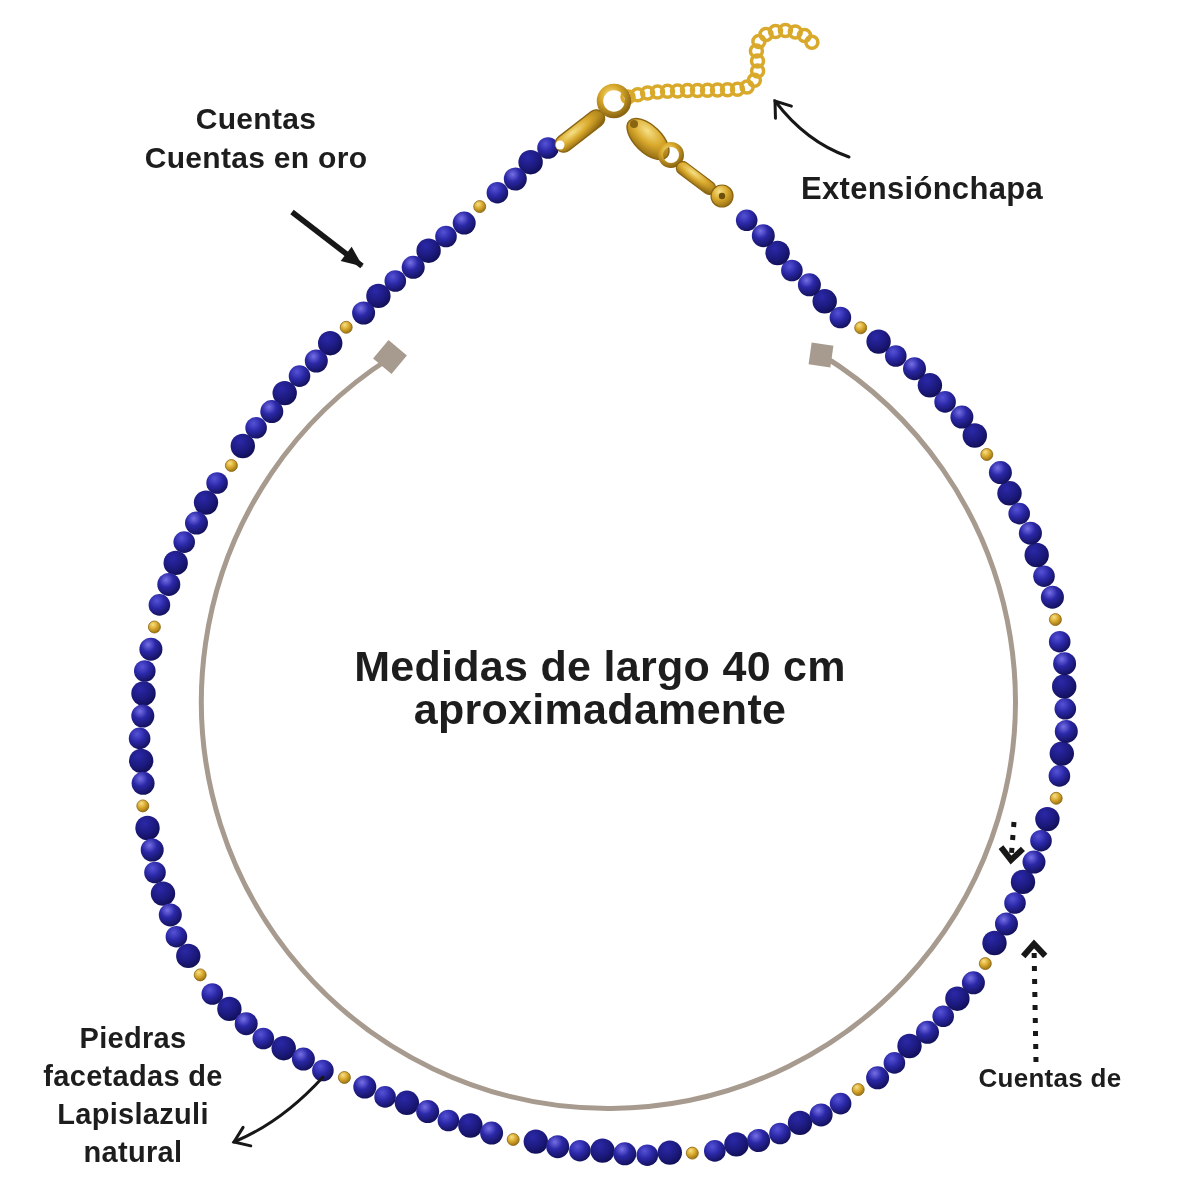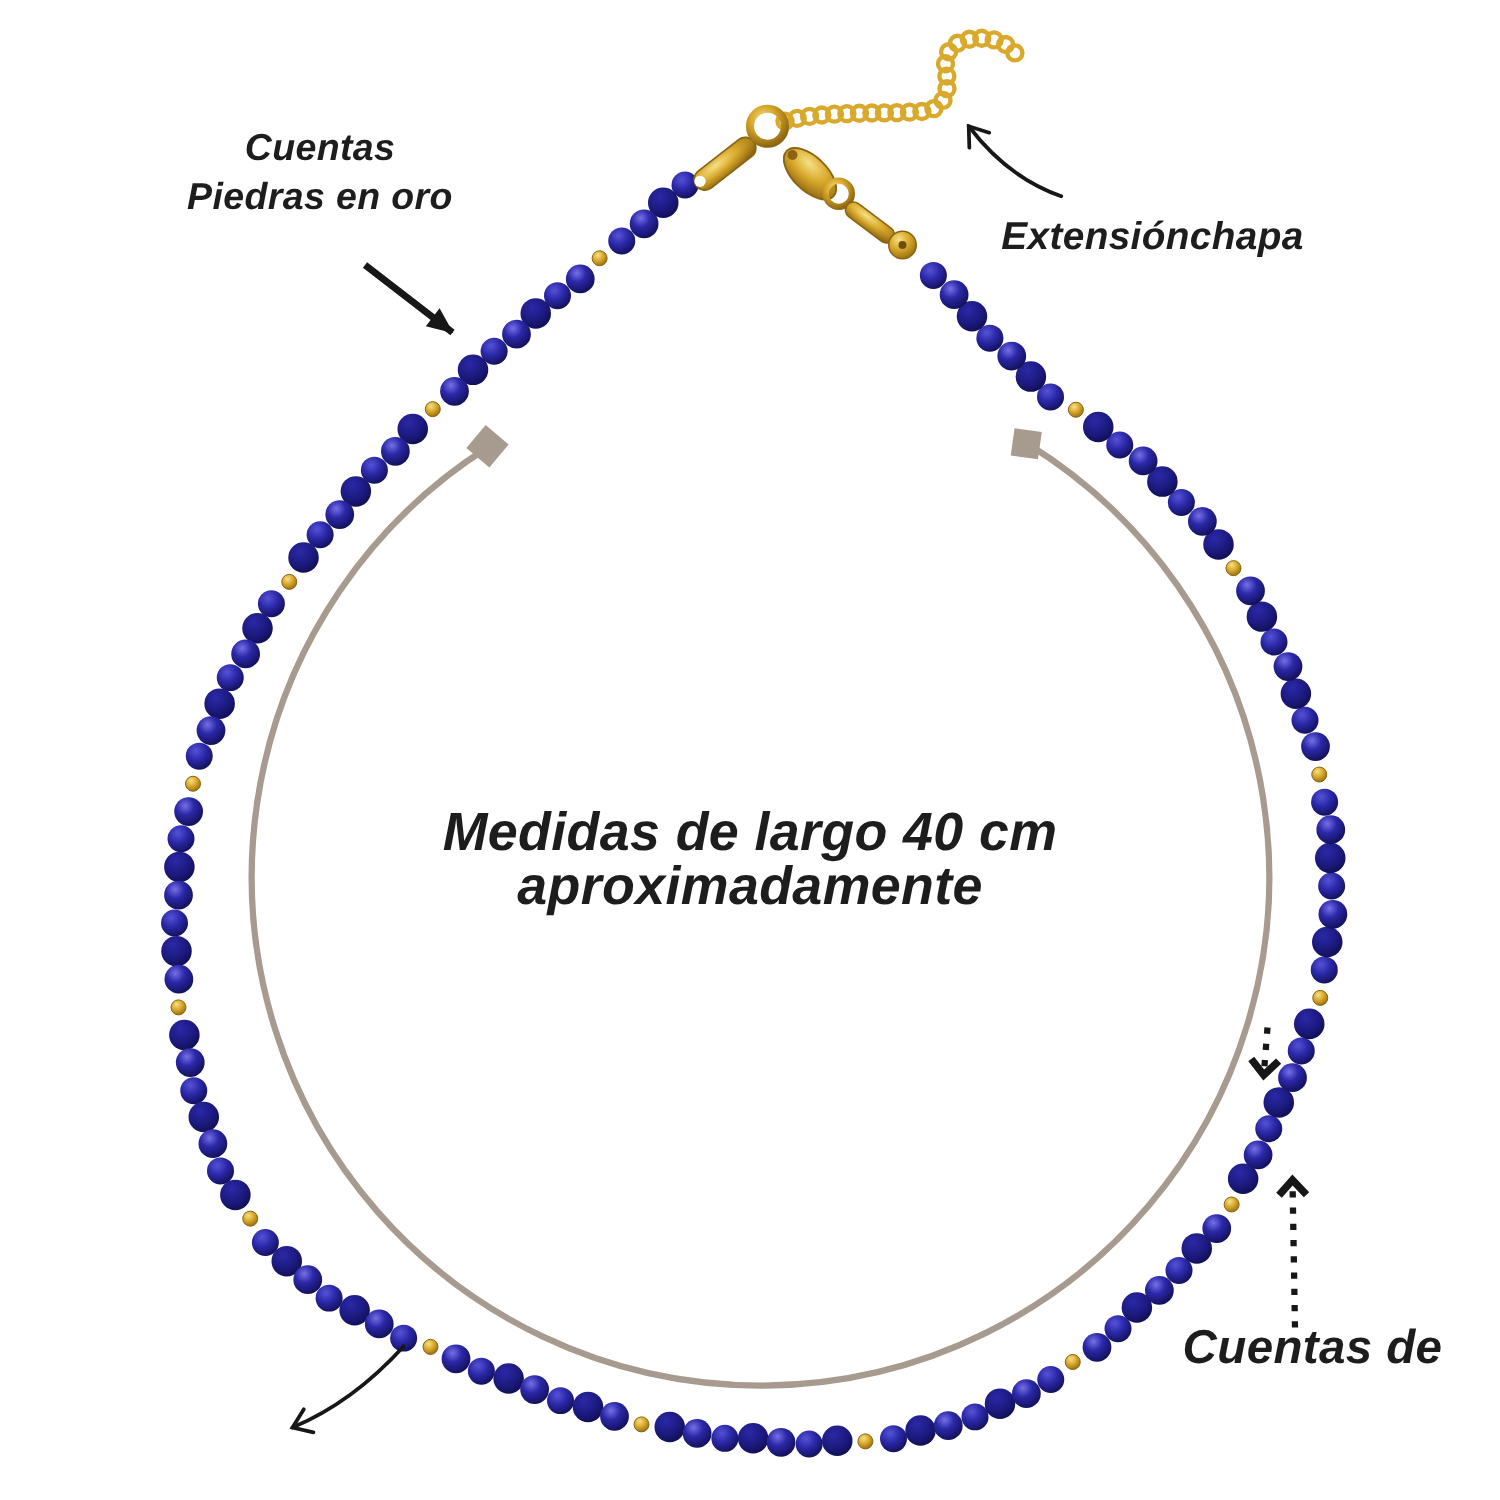--- a/index.html
+++ b/index.html
@@ -3,21 +3,20 @@
 <meta charset="utf-8">
 <style>
   html, body { margin: 0; padding: 0; background: #ffffff; }
   .stage {
     position: relative;
     width: 1200px;
     height: 1200px;
     background: var(--bg, #ffffff);
     font-family: "Liberation Sans", sans-serif;
     overflow: hidden;
-    font-style: italic;
   }
   .scene { position: absolute; left: 0; top: 0; }
   .guide { fill: none; stroke: none; }
   .arc { fill: none; stroke: var(--arc, #a79a8e); stroke-width: 5; }
   .arc-square { fill: var(--arc, #a79a8e); }
   .arrow { fill: none; stroke: var(--arrow, #171717); }
   .arrow-solid { stroke-width: 5.5; }
   .arrow-open { stroke-width: 3; stroke-linecap: round; }
   .arrow-dotted { stroke-width: 5; stroke-dasharray: 5 8; }
   .chain-ring { fill: none; stroke: var(--gold, #d9a92c); stroke-width: 3.5; }
@@ -27,21 +26,21 @@
     text-align: center;
     font-weight: bold;
     color: var(--text, #1d1d1d);
     white-space: nowrap;
     letter-spacing: 0.3px;
   }
   .lbl-spacer    { left: 256px;  top: 99px;   font-size: 30px; line-height: 39px; }
   .lbl-extension { left: 922px;  top: 169px;  font-size: 31px; line-height: 39px; }
   .lbl-length    { left: 600px;  top: 645px;  font-size: 43px; line-height: 43px; }
   .lbl-faceted   { left: 133px;  top: 1019px; font-size: 29px; line-height: 38px; }
-  .lbl-beadsize  { left: 1050px; top: 1061px; font-size: 38px; line-height: 35px; }
+  .lbl-beadsize  { left: 1050px; top: 1061px; font-size: 26px; line-height: 35px; }
 </style>
 </head>
 <body>
 
 <div class="stage">
 
   <svg class="scene" width="1200" height="1200" viewBox="0 0 1200 1200">
     <defs id="defs">
       <marker id="m-solid" markerUnits="userSpaceOnUse" markerWidth="26" markerHeight="22" refX="22" refY="11" orient="auto">
         <path d="M2,2 L23,11 L2,20 Z" style="fill:var(--arrow,#171717)"></path>
@@ -271,30 +270,36 @@
       <path class="arrow arrow-solid" d="M 292 212 L 362 266" marker-end="url(#m-solid)"></path>
       <path class="arrow arrow-open" d="M 849 157 Q 806 142 775 101" marker-end="url(#m-open)"></path>
       <path class="arrow arrow-open" d="M 323 1077 Q 282 1122 234 1142" marker-end="url(#m-open)"></path>
       <path class="arrow arrow-dotted" d="M 1014 822 L 1011 860" marker-end="url(#m-bold)"></path>
       <path class="arrow arrow-dotted" d="M 1036 1062 L 1034 944" marker-end="url(#m-bold)"></path>
     </g>
   </svg>
 
   <div class="label lbl-spacer">
     <div>Cuentas</div>
-    <div>Piedras en oro</div>
+    <div>Cuentas en oro</div>
   </div>
 
   <div class="label lbl-extension">
     <div>Extensiónchapa</div>
   </div>
 
   <div class="label lbl-length">
     <div>Medidas de largo 40 cm</div>
     <div>aproximadamente</div>
   </div>
 
+  <div class="label lbl-faceted">
+    <div>Piedras</div>
+    <div>facetadas de</div>
+    <div>Lapislazuli</div>
+    <div>natural</div>
+  </div>
 
   <div class="label lbl-beadsize">
     <div>Cuentas de</div>
   </div>
 
 </div>
 
 </body></html>

